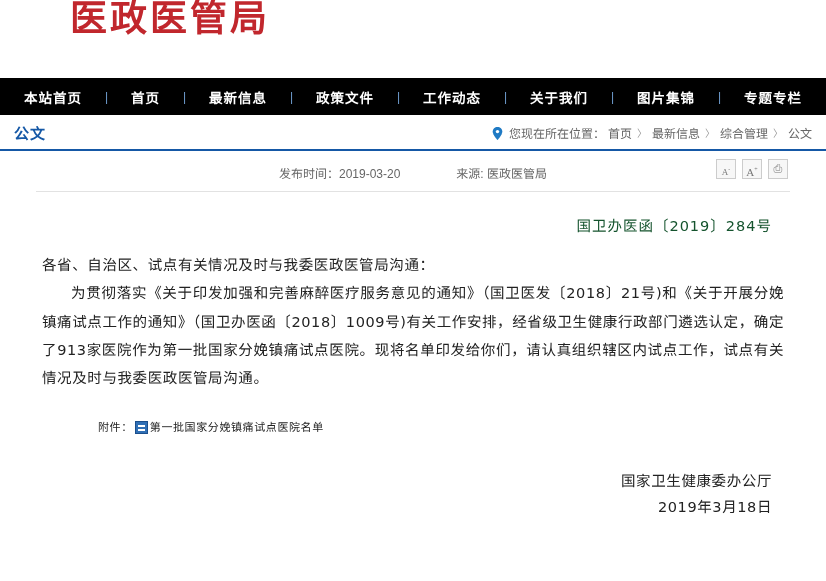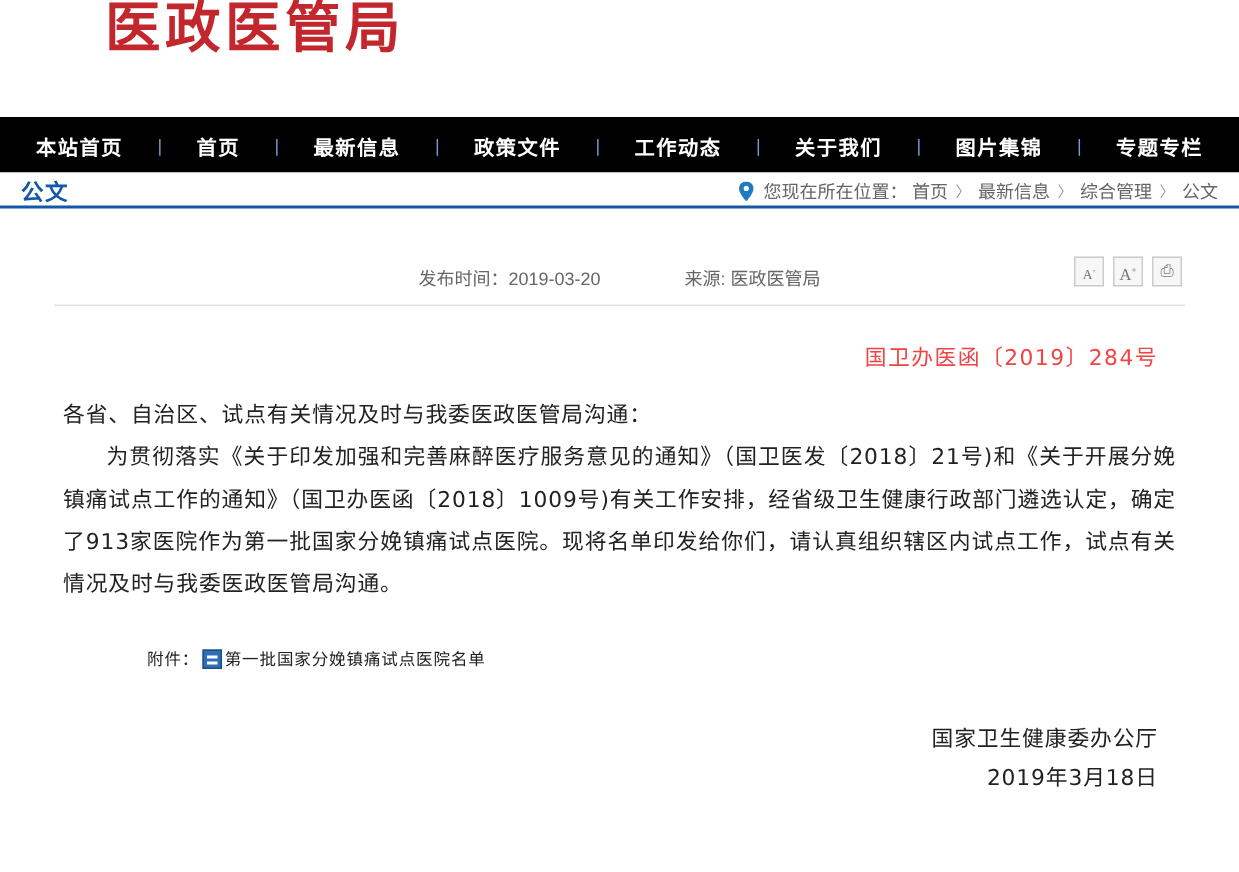--- a/index.html
+++ b/index.html
@@ -69,21 +69,21 @@
   .nav-sep {
     color: #6f9ed0;
     font-size: 12px;
     flex: 1 1 auto;
     text-align: center;
     user-select: none;
   }
 
   
   .crumb-strip {
-    height: 24px;
+    height: 36px;
     border-bottom: 2px solid #1558a6;
     display: flex;
     align-items: center;
     box-sizing: border-box;
     padding: 0 14px 0 14px;
     background: #ffffff;
   }
   .crumb-title {
     color: #1558a6;
     font-size: 15px;
@@ -129,21 +129,21 @@
     text-align: center;
     font-family: "DejaVu Sans", sans-serif;
     font-size: 19px;
     font-weight: bold;
     color: #1558a6;
     letter-spacing: 0.5px;
     margin-top: 27px;
     line-height: 1.4;
   }
   .meta-row {
-    margin-top: 30px;
+    margin-top: 6px;
     height: 30px;
     display: flex;
     align-items: center;
     justify-content: center;
     position: relative;
     font-size: 12px;
     color: #666666;
   }
   .meta-item {
     padding: 0 28px;
@@ -175,21 +175,21 @@
 
   .divider {
     border-top: 1px solid #e2e2e2;
     margin: 4px 0 0 0;
   }
 
   .doc-number {
     text-align: right;
     font-family: "DejaVu Sans", sans-serif;
     font-size: 14.5px;
-    color: #ef4444;
+    color: #14532d;
     margin-top: 22px;
     padding-right: 18px;
     letter-spacing: 1px;
   }
   .body-text {
     font-family: "DejaVu Sans", sans-serif;
     font-size: 14.5px;
     color: #222222;
     line-height: 1.95;
     letter-spacing: 0.6px;

